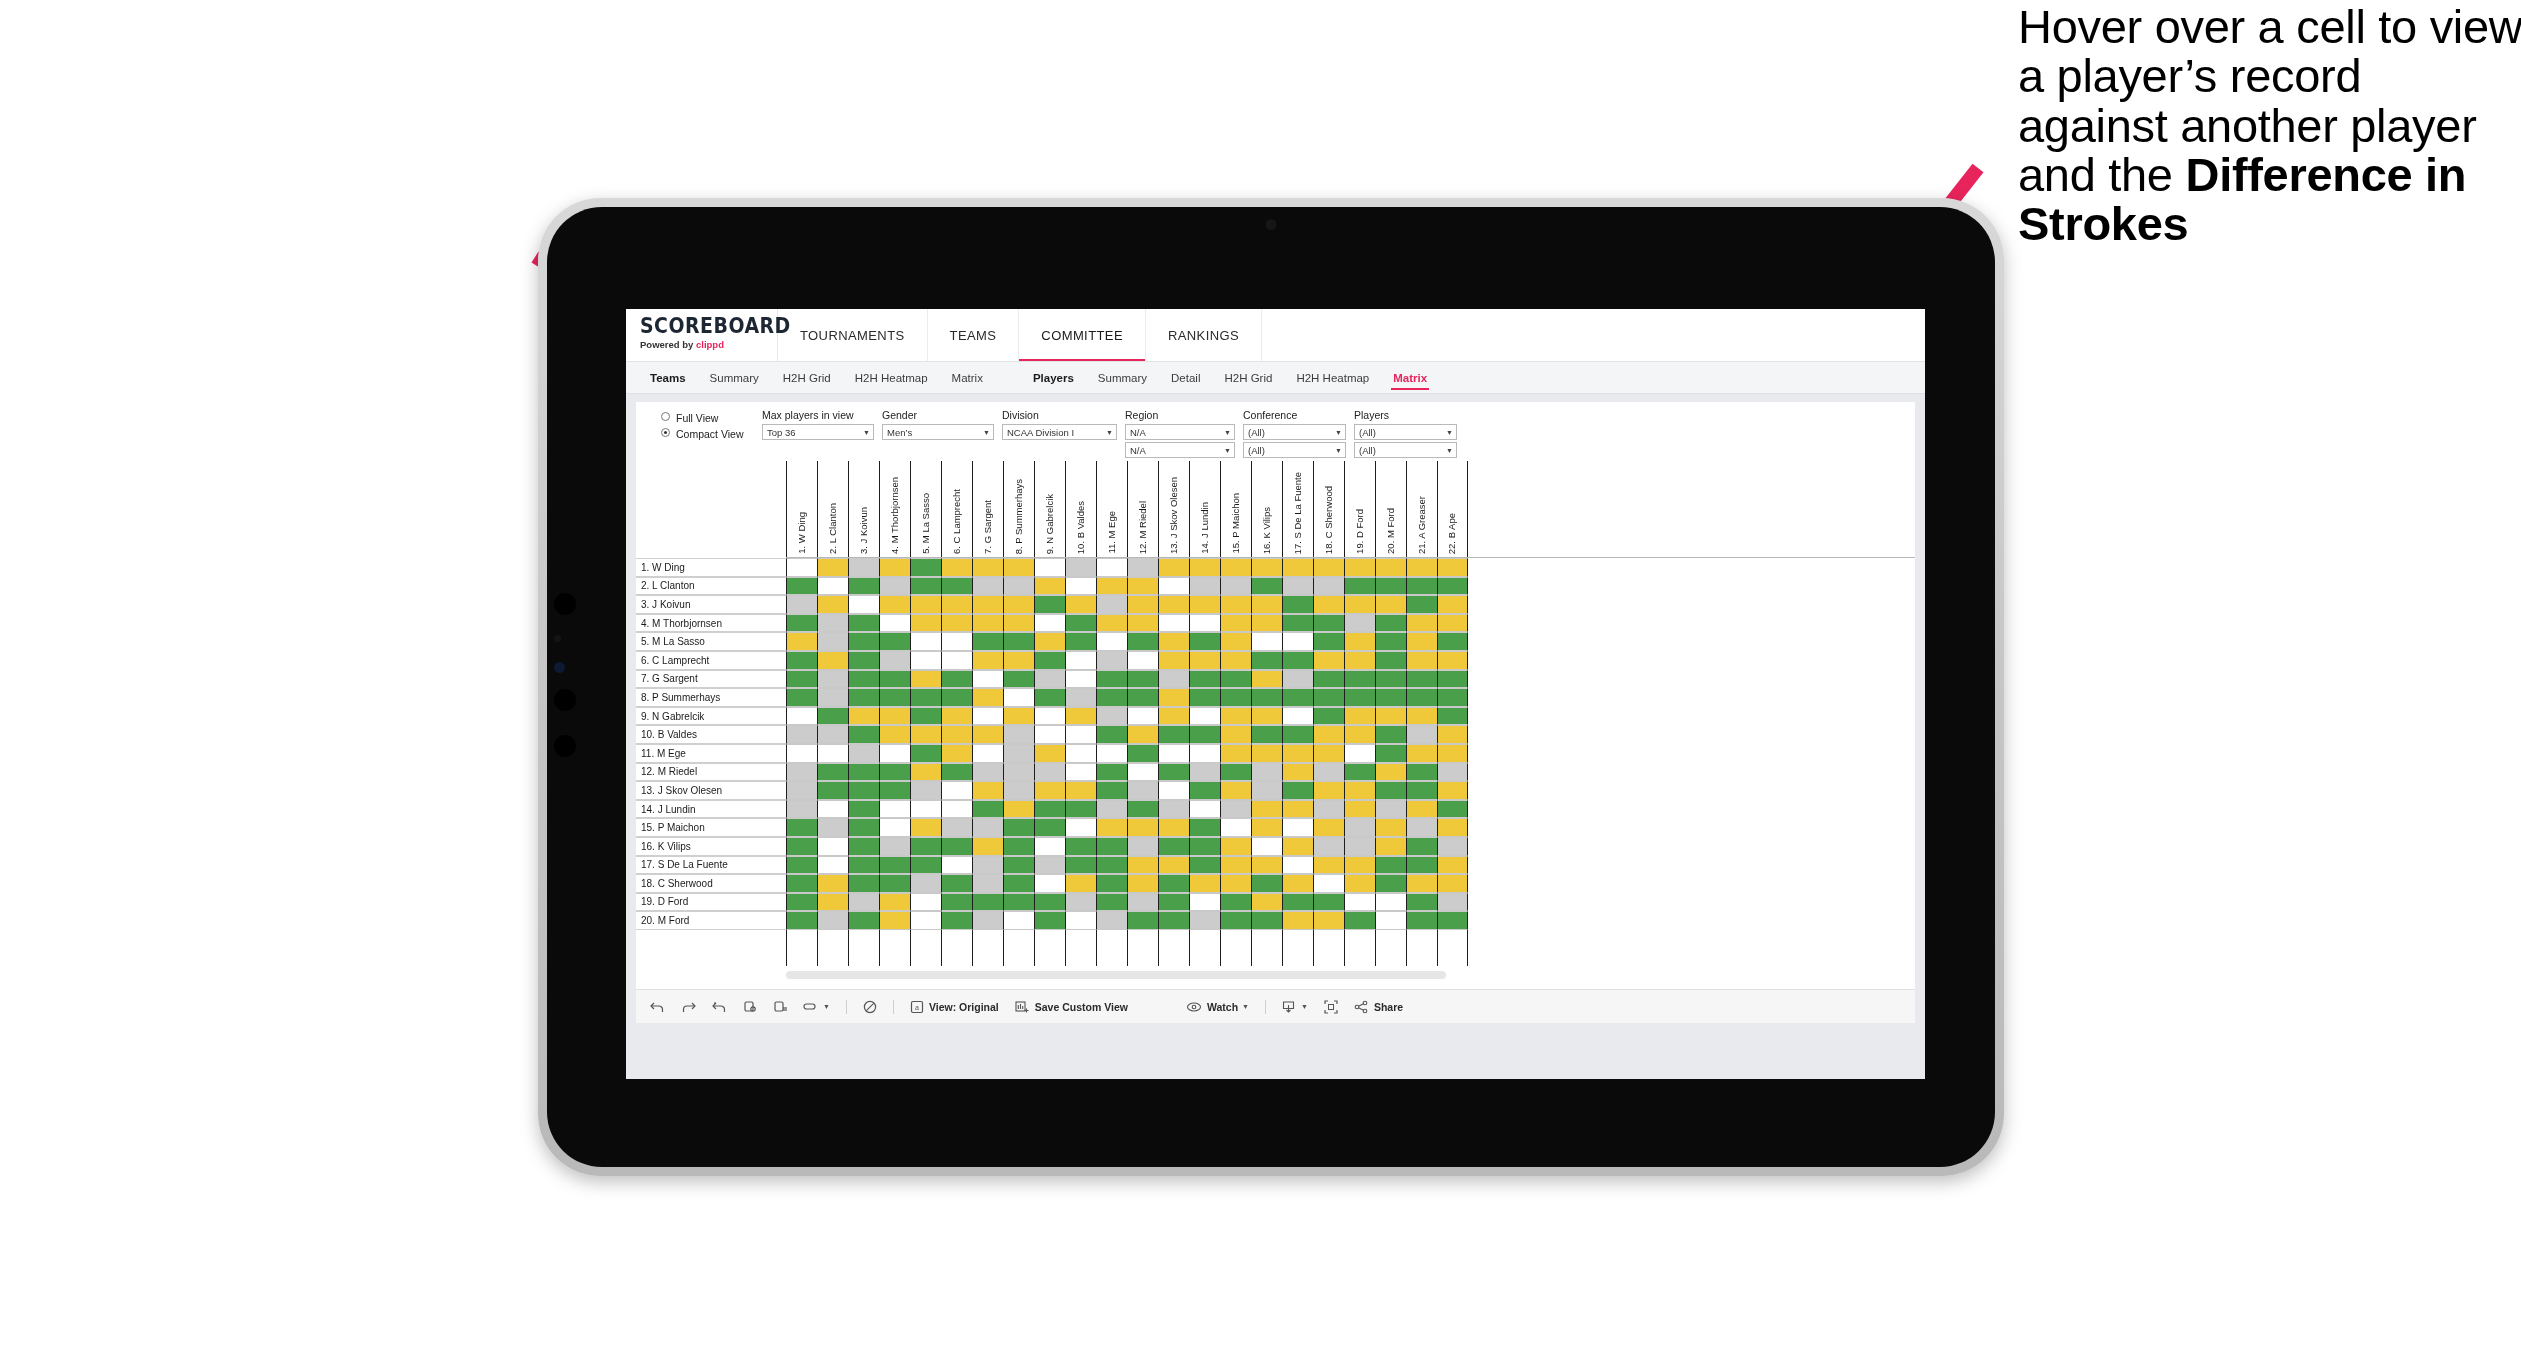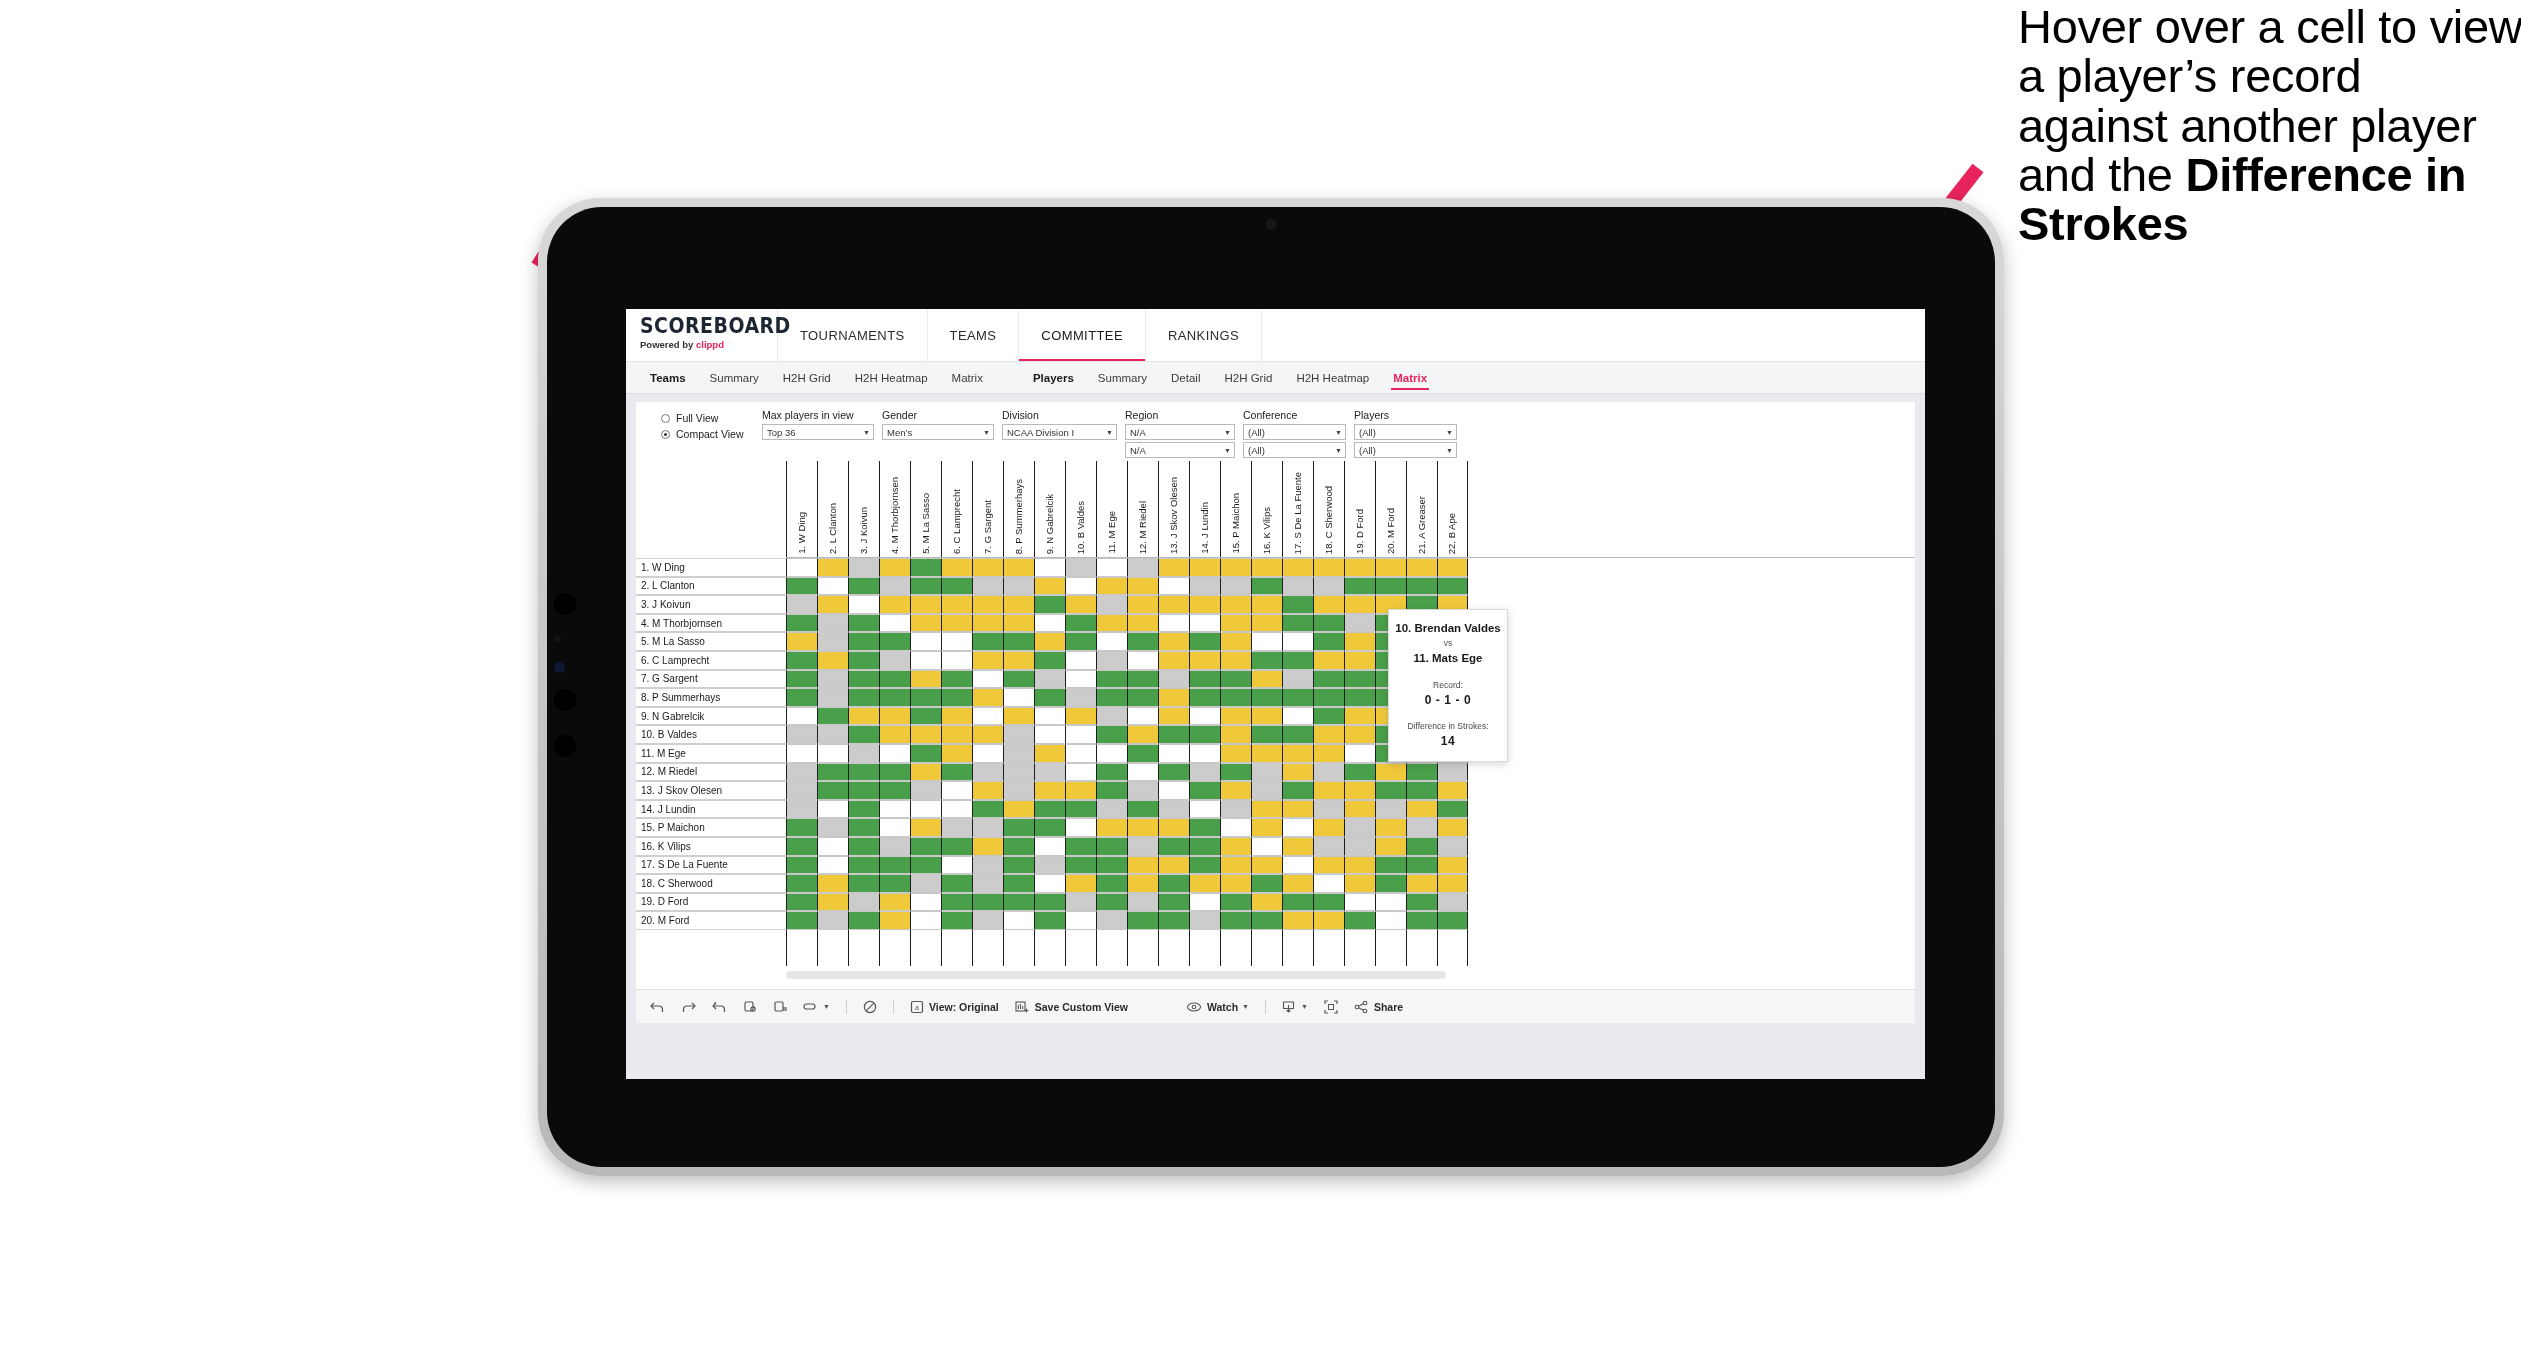--- a/index.html
+++ b/index.html
@@ -114,21 +114,21 @@
   #wb { background: #e9eaee; height: 685px; padding: 8px 10px 0 10px; position: relative; }
   #sheet { background: #ffffff; width: 100%; height: 621px; position: relative; overflow: hidden; }
 
   
   #filters {
     display: flex; align-items: flex-start;
     padding: 7px 0 4px 8px; gap: 0;
     background:#fff;
   }
   .viewradios { width: 118px; padding-top: 3px; }
-  .rad { display: flex; align-items: center; font-size: 10.5px; color: #222; margin-bottom: 4px; padding-left: 17px; }
+  .rad { display: flex; align-items: flex-start; font-size: 10.5px; color: #222; margin-bottom: 4px; padding-left: 17px; }
   .rad .dot {
     width: 9px; height: 9px; border: 1px solid #777; border-radius: 50%;
     margin-right: 6px; background: #fff; display:inline-block; position: relative;
   }
   .rad.sel .dot::after {
     content:""; position:absolute; left:2px; top:2px; width:3px; height:3px;
     border-radius:50%; background:#333;
   }
   .fgroup { margin-right: 8px; }
   .fgroup .flabel { font-size: 10.5px; color: #222; margin-bottom: 3px; }
@@ -994,29 +994,20 @@
                   <div class="tailcell"></div>
                   <div class="tailcell"></div>
                   <div class="tailcell"></div>
                   <div class="tailcell"></div>
                   <div class="tailcell"></div>
                   <div class="tailcell"></div>
                 </div>
               <div id="hscroll"></div>
             </div>
 
-            <div id="tooltip">
-              <div class="tp-name">10. Brendan Valdes</div>
-              <div class="tp-vs">vs</div>
-              <div class="tp-name">11. Mats Ege</div>
-              <div class="tp-lab">Record:</div>
-              <div class="tp-val">0 - 1 - 0</div>
-              <div class="tp-lab">Difference in Strokes:</div>
-              <div class="tp-val">14</div>
-            </div>
 
             <div id="bottombar">
               <div class="tb">
                 <svg width="15" height="13" viewBox="0 0 15 13">
                     <path d="M4 3 L1 6 L4 9" fill="none" stroke="#555" stroke-width="1.2"></path>
                     <path d="M1 6 H9 a3.5 3.5 0 0 1 3.5 3.5 V12" fill="none" stroke="#555" stroke-width="1.2"></path>
                   </svg>
               </div>
               <div class="tb">
                 <svg width="15" height="13" viewBox="0 0 15 13">

